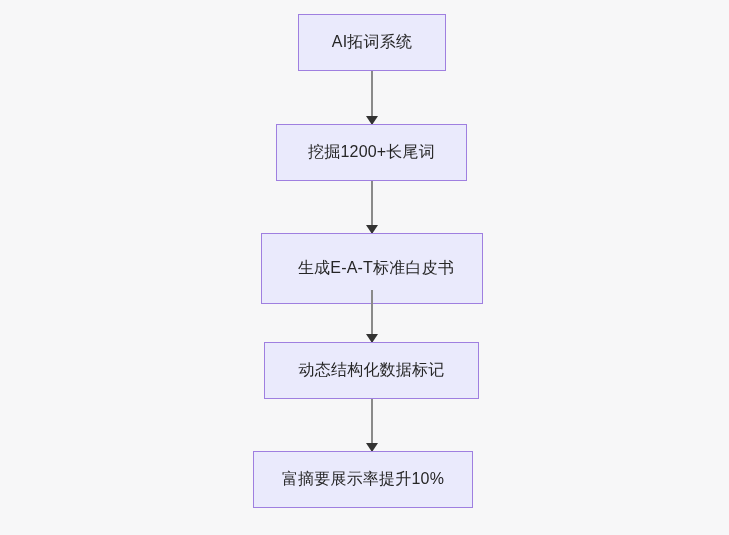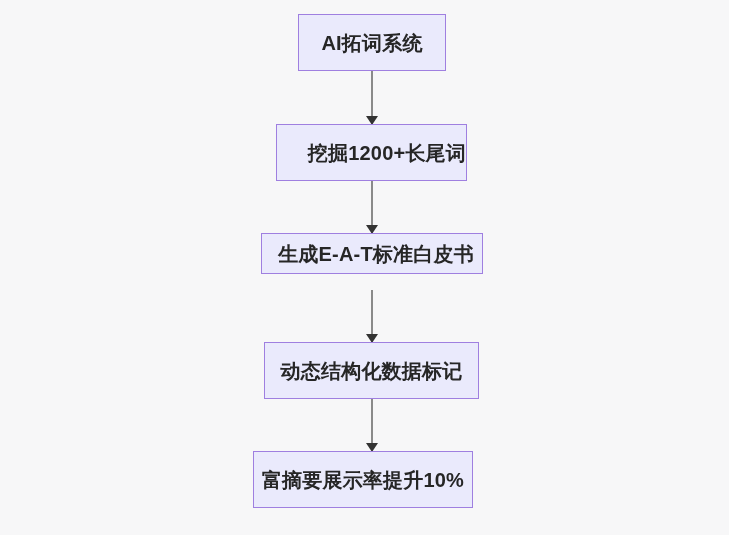--- a/index.html
+++ b/index.html
@@ -26,32 +26,31 @@
     box-sizing: border-box;
     background: #eaeafc;
     border: 1.6px solid #9f7fe0;
     display: flex;
     align-items: center;
     justify-content: center;
     text-align: center;
   }
 
   .flow-node .node-label {
-    font-size: 20px;
+    font-size: 16px;
     line-height: 1.3;
     color: #262626;
     letter-spacing: 0.2px;
     white-space: nowrap;
-    font-weight: bold;
   }
 
   
   #node-0 { left: 298px; top: 14px;  width: 148px; height: 57px; }
-  #node-1 { left: 276px; top: 124px; width: 191px; height: 57px; justify-content: flex-end; }
-  #node-2 { left: 261px; top: 233px; width: 222px; height: 41px; padding-left: 8px; }
+  #node-1 { left: 276px; top: 124px; width: 191px; height: 57px; }
+  #node-2 { left: 261px; top: 233px; width: 222px; height: 71px; padding-left: 8px; }
   #node-3 { left: 264px; top: 342px; width: 215px; height: 57px; }
   #node-4 { left: 253px; top: 451px; width: 220px; height: 57px; }
 
   
   .flow-edge {
     position: absolute;
     left: 371px;
     width: 2px;
     background: #8a8a8a;
   }

